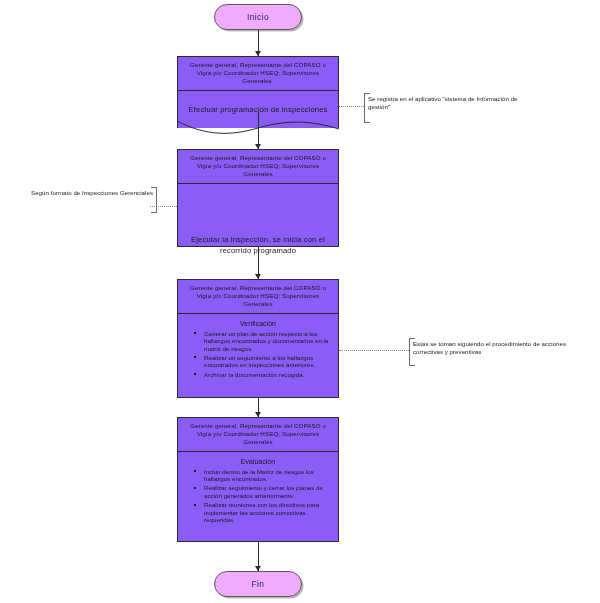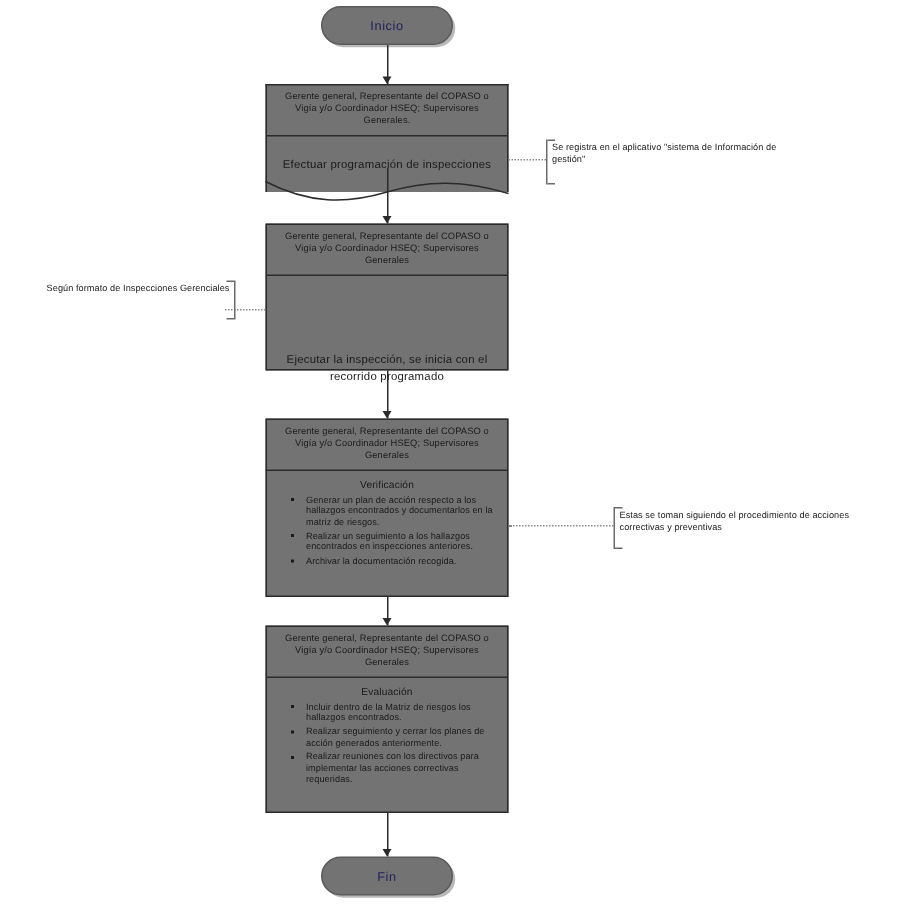--- a/index.html
+++ b/index.html
@@ -15,32 +15,32 @@
   }
   #canvas{position:absolute;left:0;top:0;width:600px;height:603px;}
 
   
   .abs{position:absolute;box-sizing:border-box;}
 
   
   .terminator{
     border:1px solid #5a5a5a;
     border-radius:100px;
-    background:#737373;
+    background:#f0abfc;
     display:flex;align-items:center;justify-content:center;
     font-size:8.5px;
     color:#1f1f5c;
     box-shadow:2px 2px 0 -0.5px #b9b9b9;
     letter-spacing:.4px;
   }
 
   
   .procbox{
     border:1px solid #2b2b2b;
-    background:#737373;
+    background:#8b5cf6;
     display:flex;flex-direction:column;
   }
   .procbox.noborder-bottom{border-bottom:none;}
   .box-head{
     border-bottom:1px solid #2b2b2b;
     text-align:center;
     font-size:6.2px;
     line-height:8.2px;
     padding:4px 4px 4px 4px;
     color:#1a1a1a;

